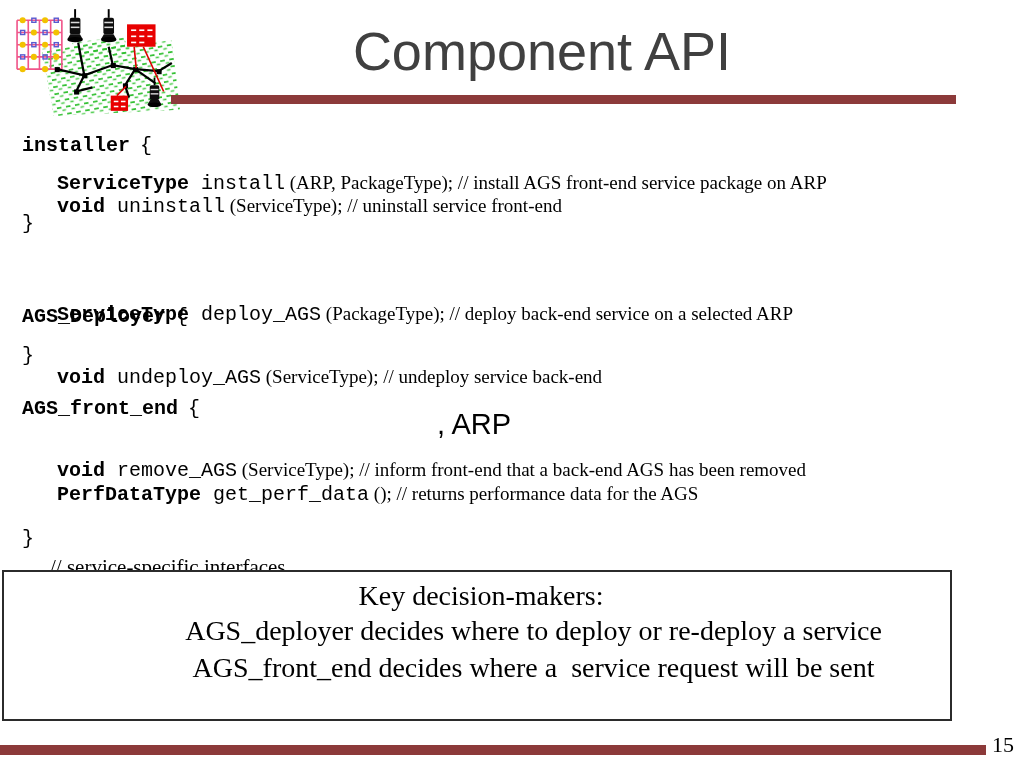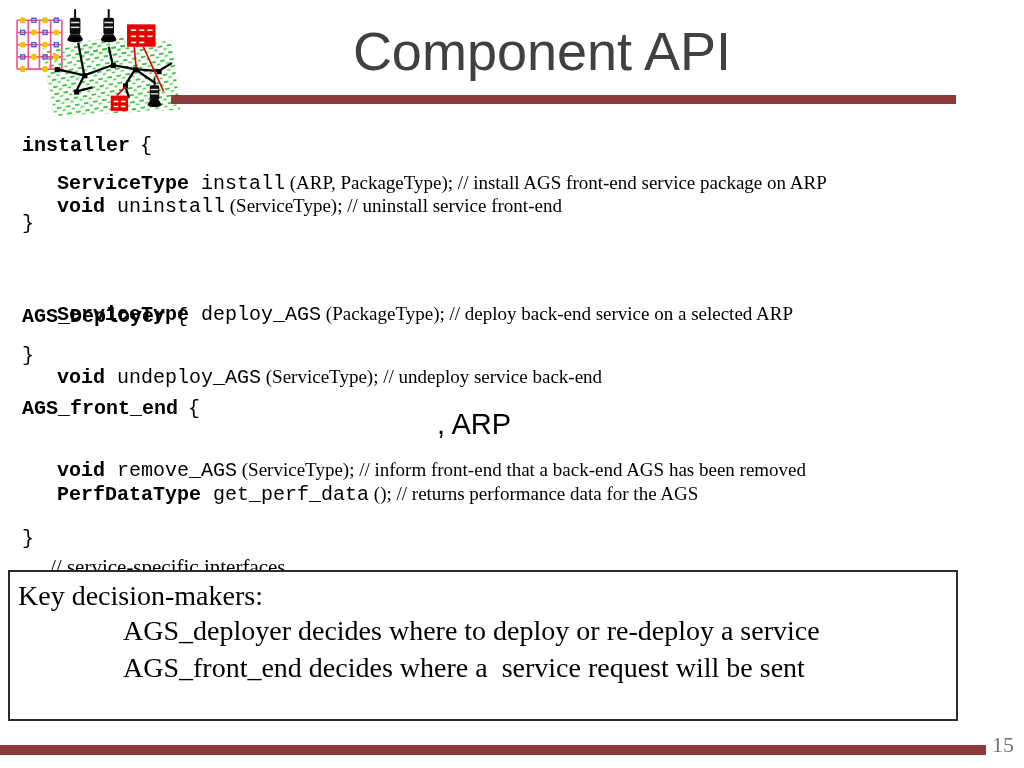--- a/index.html
+++ b/index.html
@@ -28,35 +28,35 @@
     position:absolute;left:437px;top:408px;font-family:"Liberation Sans",sans-serif;
     font-size:29px;white-space:pre;
   }
   .svc-comment{
     position:absolute;left:50px;top:509px;font-family:"Liberation Serif",serif;
     font-size:21px;
     margin-top:46px;
   }
   
   .key-box{
-    position:absolute;left:8px;top:570px;width:950px;height:151px;
-    border:2px solid #2b2b2b;background:#fff;box-sizing:border-box;
+    position:absolute;left:2px;top:570px;width:950px;height:151px;
+    border:2px solid #2b2b2b;background:#fff;box-sizing:border-box;text-align:center;
   }
   .key-box .heading{
     margin:8px 0 0 8px;font-size:28px;white-space:pre;
   }
   .key-box .kb-line{
     margin-left:113px;font-size:28px;line-height:37px;white-space:pre;
   }
   .key-box .kb-line:first-of-type{margin-top:3px;}
   
   .rule-bottom{position:absolute;left:0;top:745px;width:986px;height:10px;background:var(--accent,#8c3a3a);}
   .page-number{
     position:absolute;left:992px;top:732px;width:30px;font-family:"Liberation Serif",serif;
-    font-size:22px;color:#737373;
+    font-size:22px;color:#000000;
   }
 </style>
 </head>
 <body>
 
 <div class="slide">
 
   <svg class="logo" viewBox="0 0 170 110" xmlns="http://www.w3.org/2000/svg">
     <defs>
       <pattern id="stip" width="9" height="7" patternUnits="userSpaceOnUse" patternTransform="rotate(-10)">

